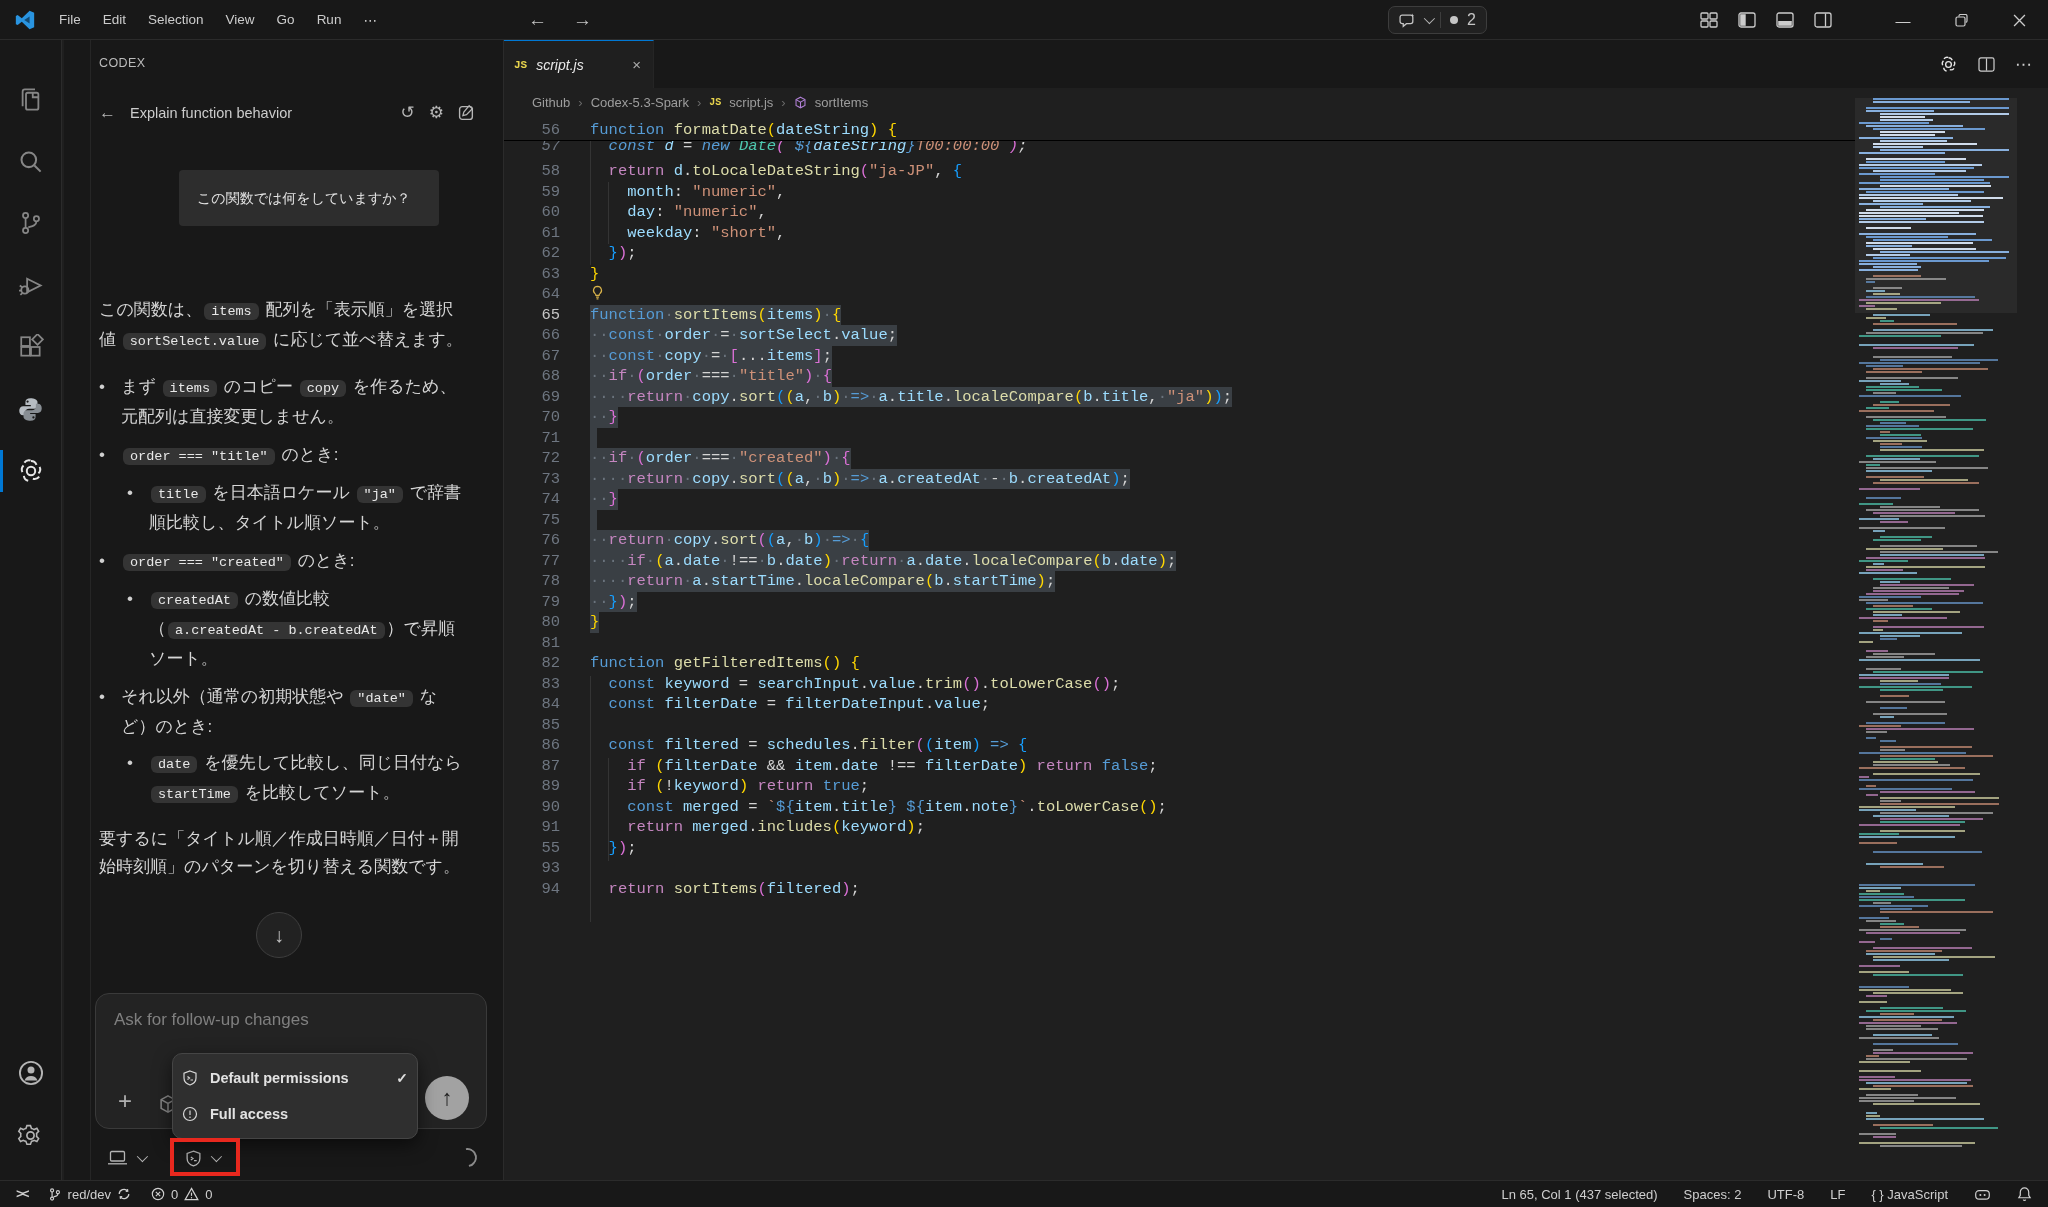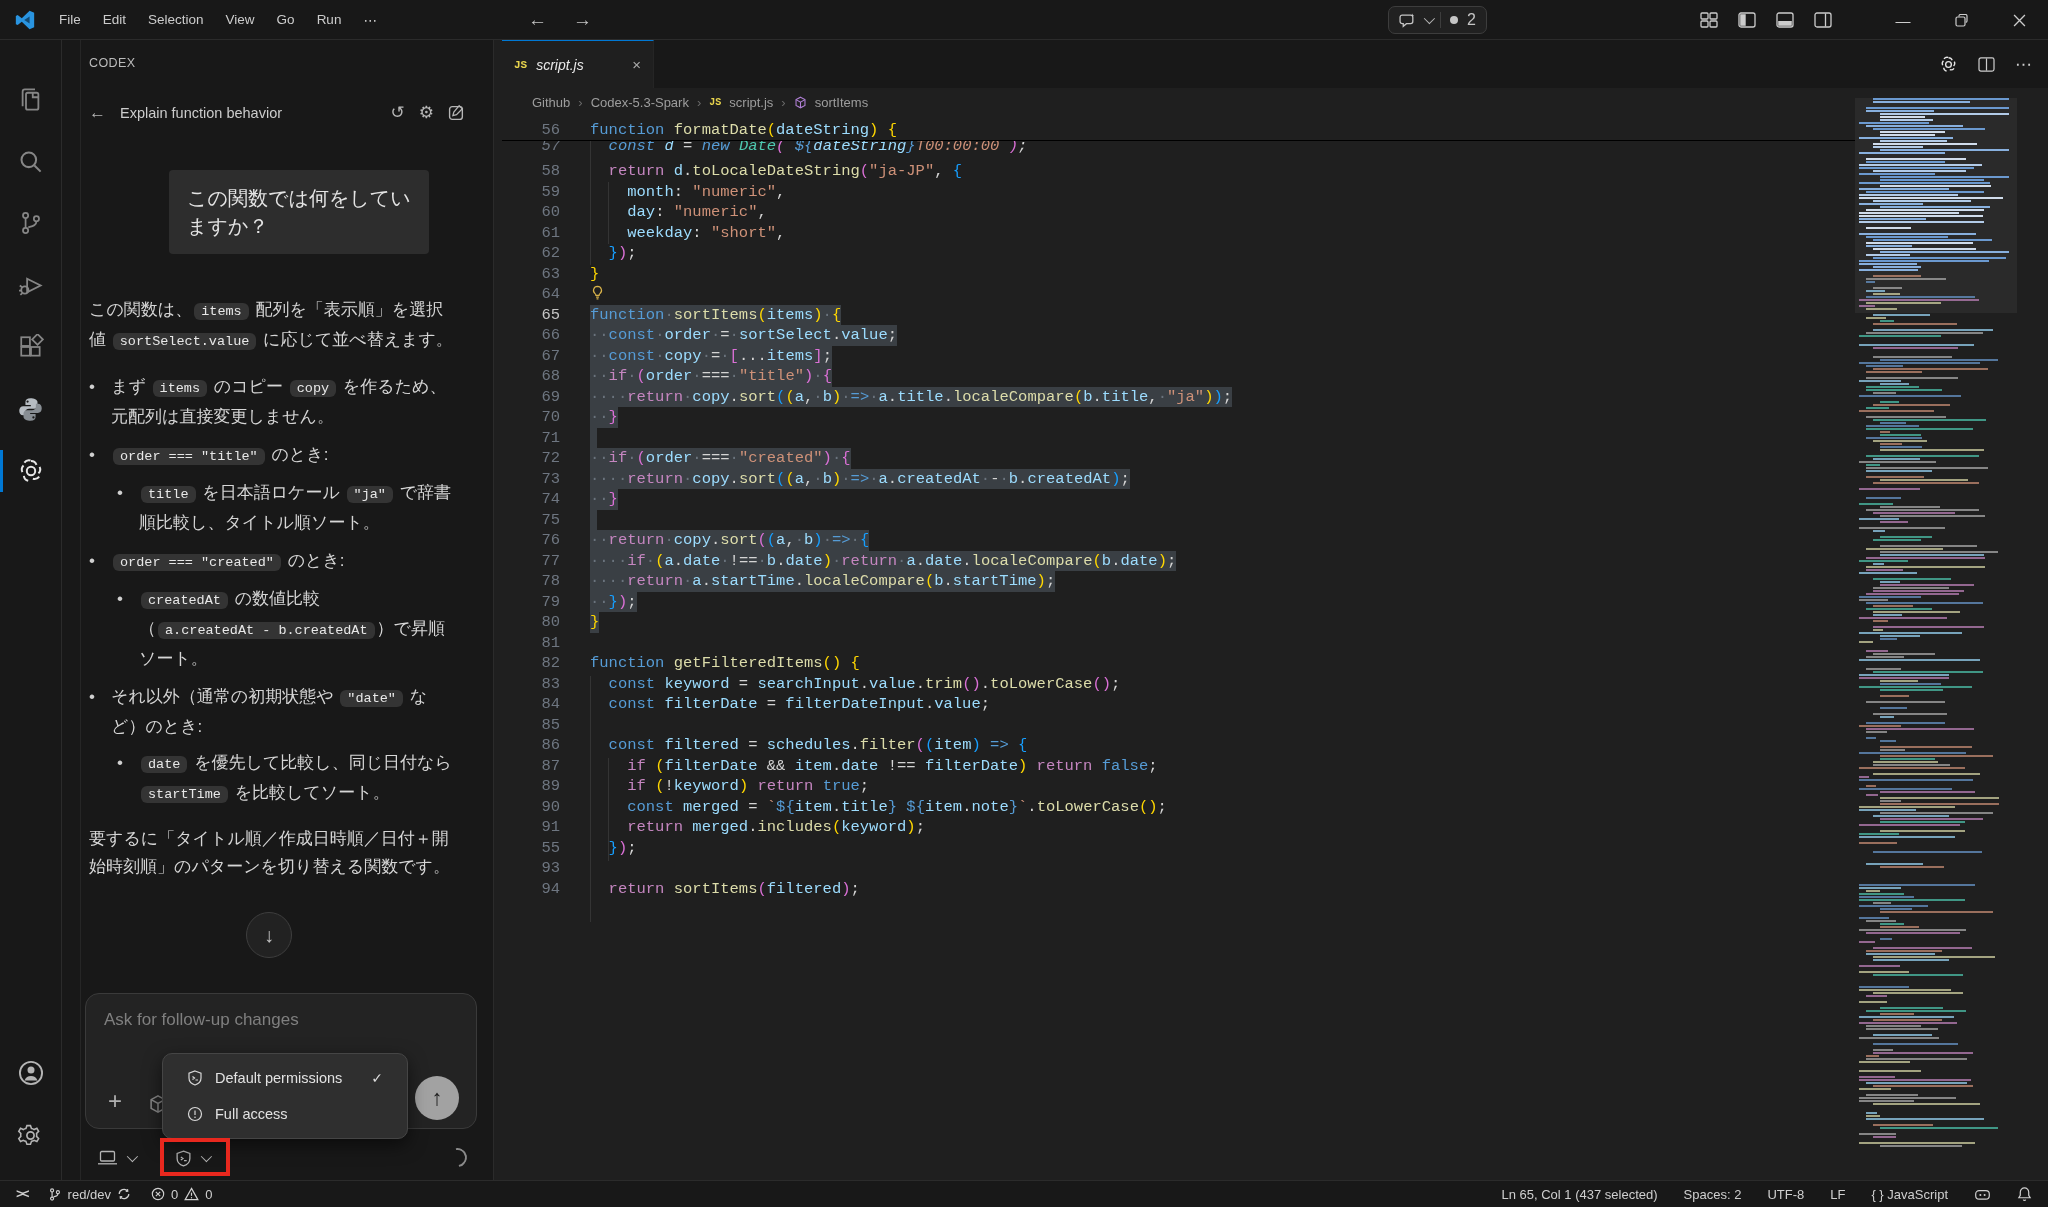--- a/index.html
+++ b/index.html
@@ -25,30 +25,30 @@
   .win-btn { width:58px; height:40px; display:flex; align-items:center; justify-content:center; color:#cccccc; font-size:15px; }
 
   
   .activitybar { position:absolute; left:0; top:40px; width:62px; height:1140px; background:#181818;
     border-right:1px solid #2b2b2b; display:flex; flex-direction:column; align-items:center; padding:28px 0 14px 0; z-index:10; }
   .ab-item { width:62px; height:62px; display:flex; align-items:center; justify-content:center; position:relative; }
   .ab-item.active::before { content:""; position:absolute; left:0; top:10px; bottom:10px; width:3px; background:#0078d4; }
   .ab-spacer { flex:1; }
 
   
-  .sidebar { position:absolute; left:54px; top:40px; width:440px; height:1140px; background:#181818;
+  .sidebar { position:absolute; left:64px; top:40px; width:440px; height:1140px; background:#181818;
     border-right:1px solid #2b2b2b; z-index:9; }
   .sidebar-rule { position:absolute; left:26px; top:0; bottom:0; width:1px; background:#262626; }
   .codex-title { position:absolute; left:35px; top:16px; font-size:12.5px; letter-spacing:.4px; color:#bbbbbb; }
   .chat-header { position:absolute; left:35px; top:62px; right:28px; display:flex; align-items:center; gap:14px; color:#cccccc; }
   .chat-header .title { font-size:14.5px; }
   .chat-header .hspacer { flex:1; }
   .hicon { font-size:17px; color:#b6b6b6; }
   .bubble { position:absolute; right:64px; top:130px; width:260px; background:#2d2d2d; border-radius:4px;
-    padding:14px 18px; font-size:20px; line-height:28px; color:#e4e4e4; }
+    padding:14px 18px; font-size:14px; line-height:28px; color:#e4e4e4; }
   .assistant { position:absolute; left:35px; top:256px; width:364px; font-size:17px; line-height:28px; color:#d6d6d6; }
   .assistant .para { margin-bottom:17px; }
   .chip { font-family:"Liberation Mono", monospace; font-size:13.5px; background:#343434; color:#e8e8e8;
     border-radius:6px; padding:1px 7px; margin:0 2px; white-space:nowrap; }
   .bullet { display:flex; margin-bottom:10px; }
   .bullet .bm { width:22px; flex:none; color:#d0d0d0; }
   .bullet .bc { flex:1; }
   .bullet.sub { margin-left:28px; margin-top:-2px; }
   .scrolldown { position:absolute; left:192px; top:872px; width:46px; height:46px; border-radius:50%;
     background:#222222; border:1px solid #3e3e3e; display:flex; align-items:center; justify-content:center;
@@ -57,21 +57,21 @@
     border:1px solid #3a3a3a; border-radius:14px; z-index:2; }
   .placeholder { position:absolute; left:18px; top:16px; font-size:17px; color:#7f7f7f; }
   .plus-btn { position:absolute; left:14px; bottom:12px; width:30px; height:30px; color:#b0b0b0; font-size:24px;
     display:flex; align-items:center; justify-content:center; }
   .cube-icon { position:absolute; left:62px; bottom:14px; opacity:.85; z-index:1; }
   .send-btn { position:absolute; left:361px; top:1036px; width:44px; height:44px; border-radius:50%;
     background:#a2a2a2; color:#1f1f1f; font-size:22px; font-weight:bold; display:flex; align-items:center;
     justify-content:center; z-index:3; }
   .perm-menu { position:absolute; left:108px; top:1013px; width:246px; height:86px; background:#2f2f2f;
     border:1px solid #454545; border-radius:10px; box-shadow:0 6px 18px rgba(0,0,0,.55); z-index:5; padding:6px 0; }
-  .perm-row { height:36px; display:flex; align-items:center; padding:0 24px; gap:12px; font-size:14.5px; color:#e2e2e2; }
+  .perm-row { height:36px; display:flex; align-items:center; padding:0 9px; gap:12px; font-size:14.5px; color:#e2e2e2;font-weight:bold; }
   .perm-check { margin-left:auto; color:#dddddd; font-size:14px; }
   .chat-bottomrow { position:absolute; left:31px; top:1100px; width:392px; height:36px; display:flex; align-items:center; z-index:3; }
   .devsel { display:flex; align-items:center; gap:9px; margin-left:12px; }
   .permsel { display:flex; align-items:center; gap:9px; margin-left:40px; }
   .chev { width:8px; height:8px; border-right:1.6px solid #b5b5b5; border-bottom:1.6px solid #b5b5b5;
     transform:rotate(45deg) translateY(-2px); display:inline-block; }
   .spinner { position:absolute; right:10px; top:8px; width:19px; height:19px; border-radius:50%;
     border:2px solid #8a8a8a; border-left-color:transparent; border-bottom-color:transparent; transform:rotate(35deg); }
   .red-annotation { position:absolute; left:106px; top:1098px; width:70px; height:38px; border:4px solid #e8281e; z-index:8; }
 

